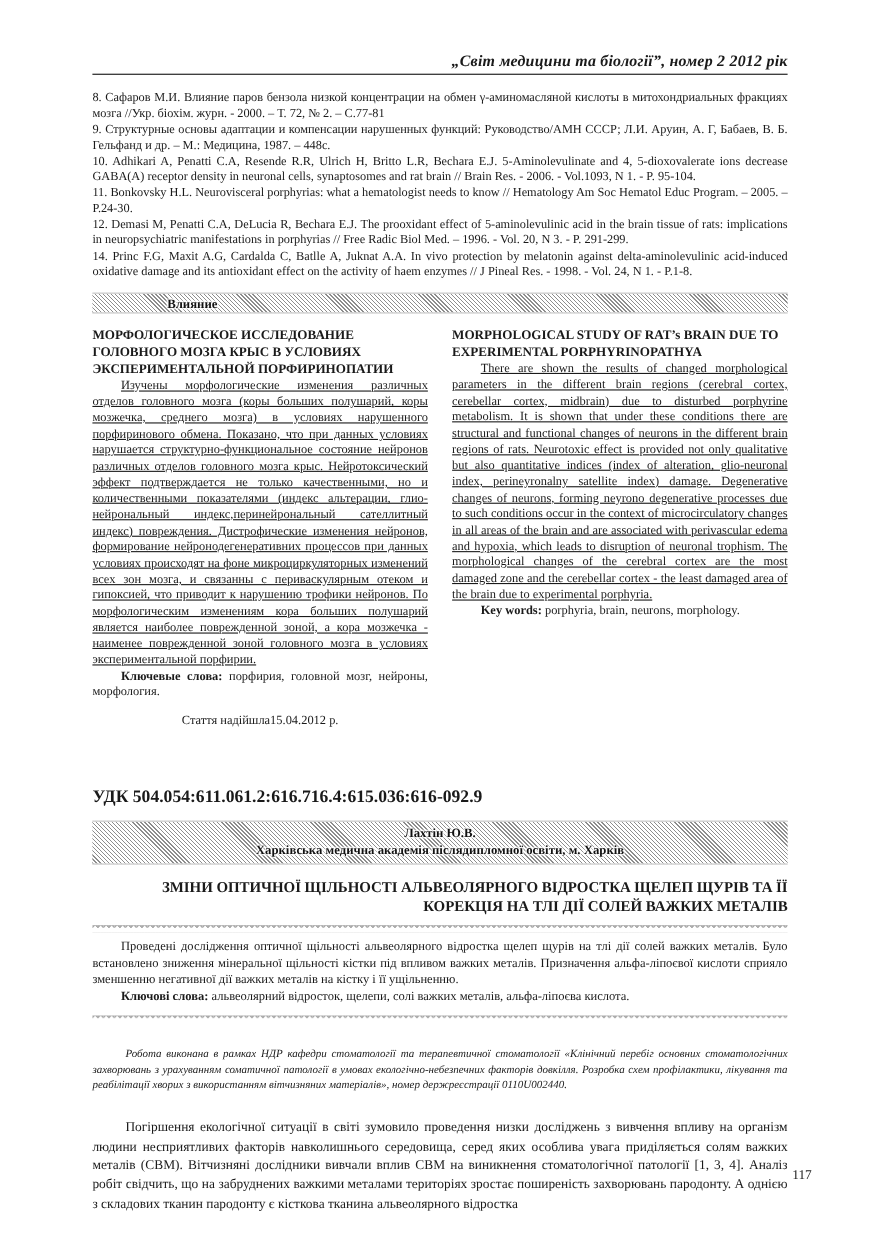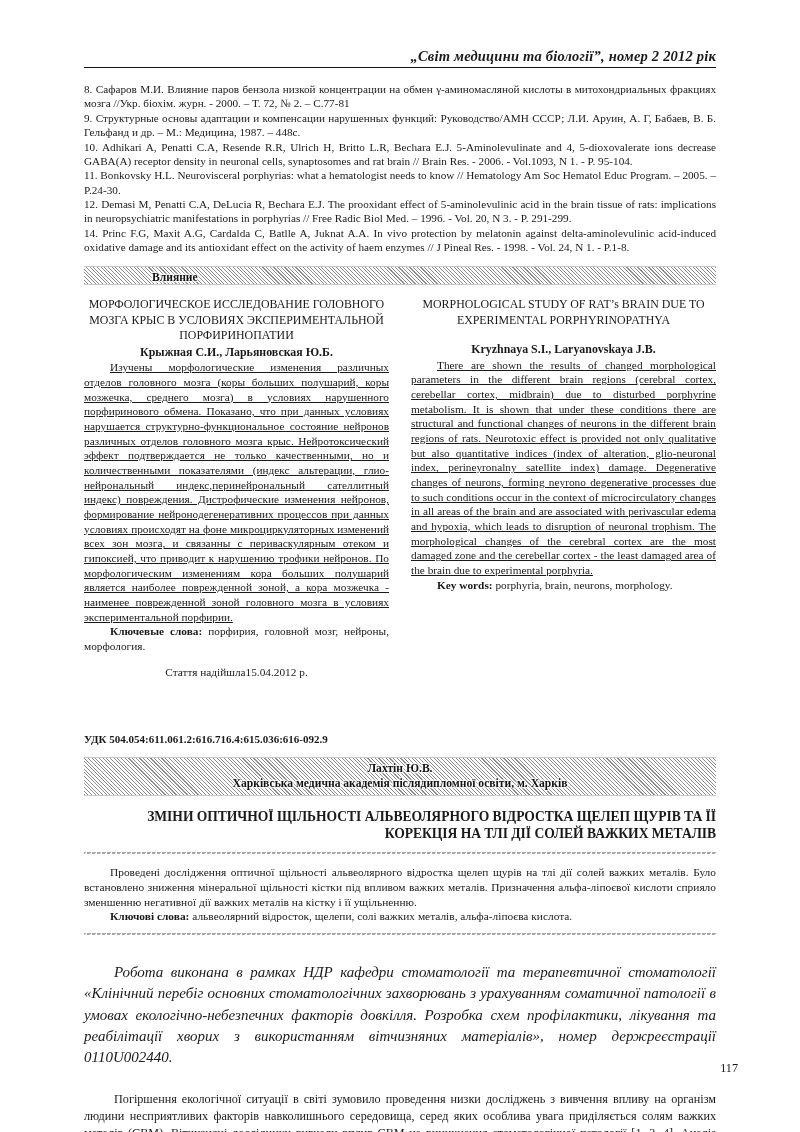--- a/index.html
+++ b/index.html
@@ -93,22 +93,21 @@
     display: flex;
     gap: 22px;
     margin-top: 12px;
   }
   .col {
     width: 50%;
     font-size: 11.3px;
     line-height: 1.30;
   }
   .abs-title {
-    text-align: center;
-    font-weight: normal;
+    font-weight: bold;
     font-size: 11.9px;
     line-height: 1.30;
     margin: 0;
   }
   .abs-authors {
     text-align: center;
     font-weight: bold;
     font-size: 11.9px;
     margin: 1px 0 0 0;
   }
@@ -128,21 +127,21 @@
   .kw b { font-weight: bold; }
   .received {
     text-align: center;
     font-size: 11.3px;
     margin-top: 11px;
   }
 
   
   .udc {
     font-weight: bold;
-    font-size: 11px;
+    font-size: 16px;
     margin-top: 42px;
   }
   .art-title {
     text-align: right;
     font-weight: bold;
     font-size: 13.6px;
     line-height: 1.24;
     margin: 13px 0 0 0;
     letter-spacing: -0.05px;
   }
@@ -164,21 +163,21 @@
     font-size: 11.4px;
     line-height: 1.30;
     text-align: justify;
   }
   .ua-abstract p {
     margin: 0;
     text-indent: 26px;
   }
   .funding {
     font-style: italic;
-    font-size: 15px;
+    font-size: 10px;
     line-height: 1.42;
     text-align: justify;
     text-indent: 30px;
     margin: 22px 0 0 0;
     font-family: Liberation Serif, serif;
   }
   .body-par {
     font-size: 12.2px;
     line-height: 1.42;
     text-align: justify;
@@ -211,32 +210,30 @@
   </div>
 
   <div class="hatch-band band-refs">
     <span class="band-text">Влияние</span>
   </div>
 
   <div class="abstracts">
 
     <div class="col ru">
       <p class="abs-title">МОРФОЛОГИЧЕСКОЕ ИССЛЕДОВАНИЕ ГОЛОВНОГО МОЗГА КРЫС В УСЛОВИЯХ ЭКСПЕРИМЕНТАЛЬНОЙ ПОРФИРИНОПАТИИ</p>
-      <p class="abs-authors">Крыжная С.И., Ларьяновская Ю.Б.</p>
       <p class="abs-body">Изучены морфологические изменения различных отделов головного мозга (коры больших полушарий, коры мозжечка, среднего мозга) в условиях нарушенного порфиринового обмена. Показано, что при данных условиях нарушается структурно-функциональное состояние нейронов различных отделов головного мозга крыс. Нейротоксический эффект подтверждается не только качественными, но и количественными показателями (индекс альтерации, глио-нейрональный индекс,перинейрональный сателлитный индекс) повреждения. Дистрофические изменения нейронов, формирование нейронодегенеративних процессов при данных условиях происходят на фоне микроциркуляторных изменений всех зон мозга, и связанны с периваскулярным отеком и гипоксией, что приводит к нарушению трофики нейронов. По морфологическим изменениям кора больших полушарий является наиболее поврежденной зоной, а кора мозжечка - наименее поврежденной зоной головного мозга в условиях экспериментальной порфирии.</p>
       <p class="kw">
         <b>Ключевые слова:</b>
         <span>порфирия, головной мозг, нейроны, морфология.</span>
       </p>
       <p class="received">Стаття надійшла15.04.2012 р.</p>
     </div>
 
     <div class="col en">
       <p class="abs-title">MORPHOLOGICAL STUDY OF RAT’s BRAIN DUE TO EXPERIMENTAL PORPHYRINOPATHYA</p>
-      <p class="abs-authors">Kryzhnaya S.I., Laryanovskaya J.B.</p>
       <p class="abs-body">There are shown the results of changed morphological parameters in the different brain regions (cerebral cortex, cerebellar cortex, midbrain) due to disturbed porphyrine metabolism. It is shown that under these conditions there are structural and functional changes of neurons in the different brain regions of rats. Neurotoxic effect is provided not only qualitative but also quantitative indices (index of alteration, glio-neuronal index, perineyronalny satellite index) damage. Degenerative changes of neurons, forming neyrono degenerative processes due to such conditions occur in the context of microcirculatory changes in all areas of the brain and are associated with perivascular edema and hypoxia, which leads to disruption of neuronal trophism. The morphological changes of the cerebral cortex are the most damaged zone and the cerebellar cortex - the least damaged area of the brain due to experimental porphyria.</p>
       <p class="kw">
         <b>Key words:</b>
         <span>porphyria, brain, neurons, morphology.</span>
       </p>
     </div>
 
   </div>
 
   <div class="udc">УДК 504.054:611.061.2:616.716.4:615.036:616-092.9</div>

